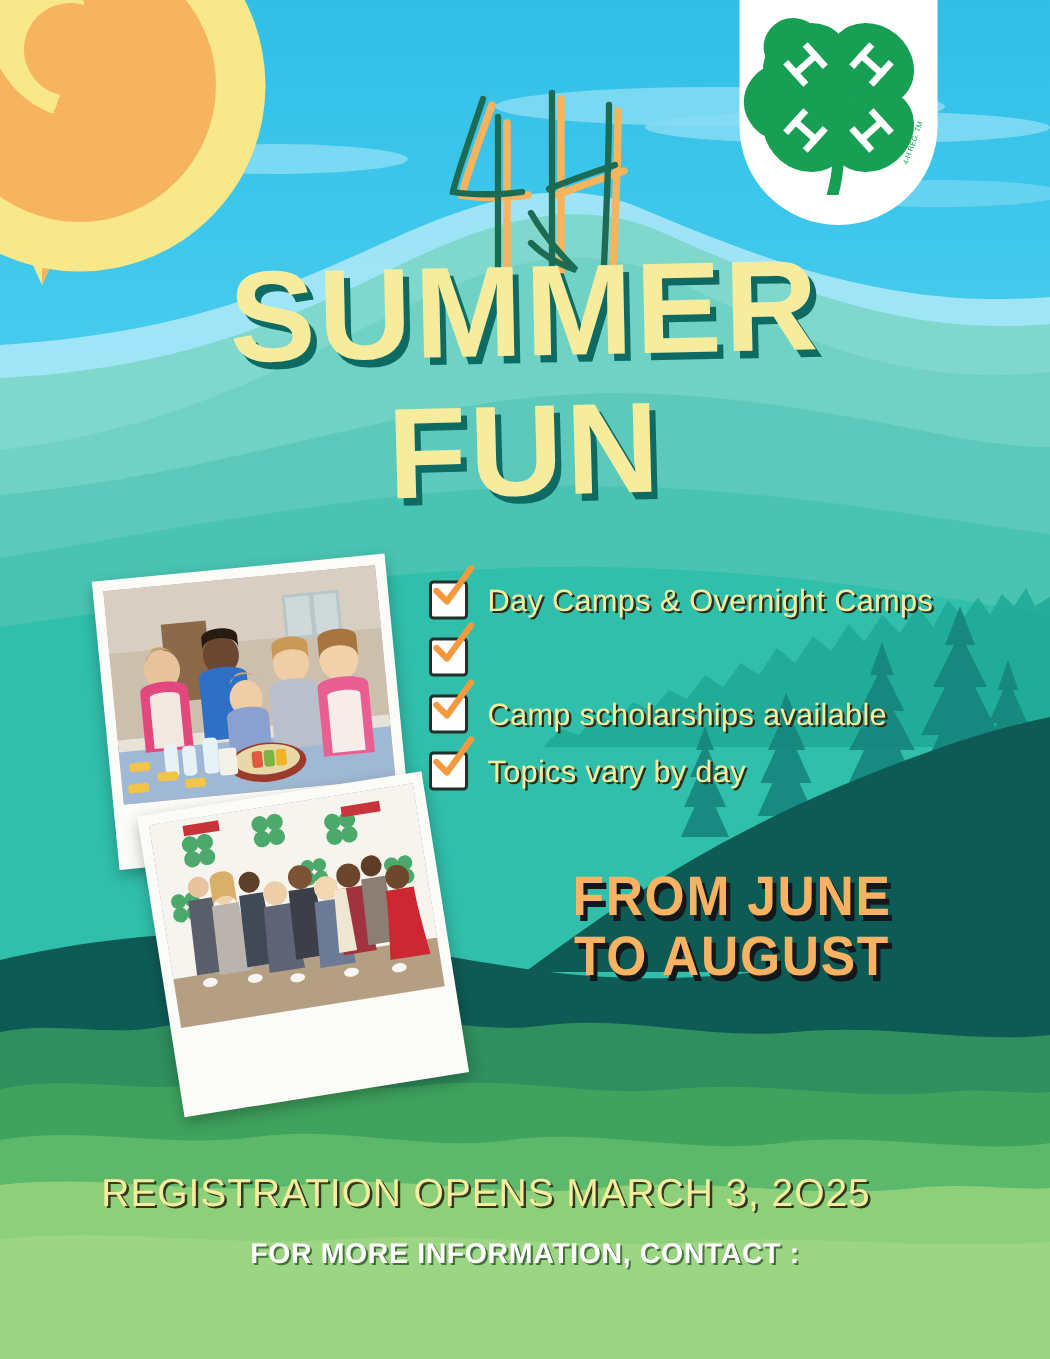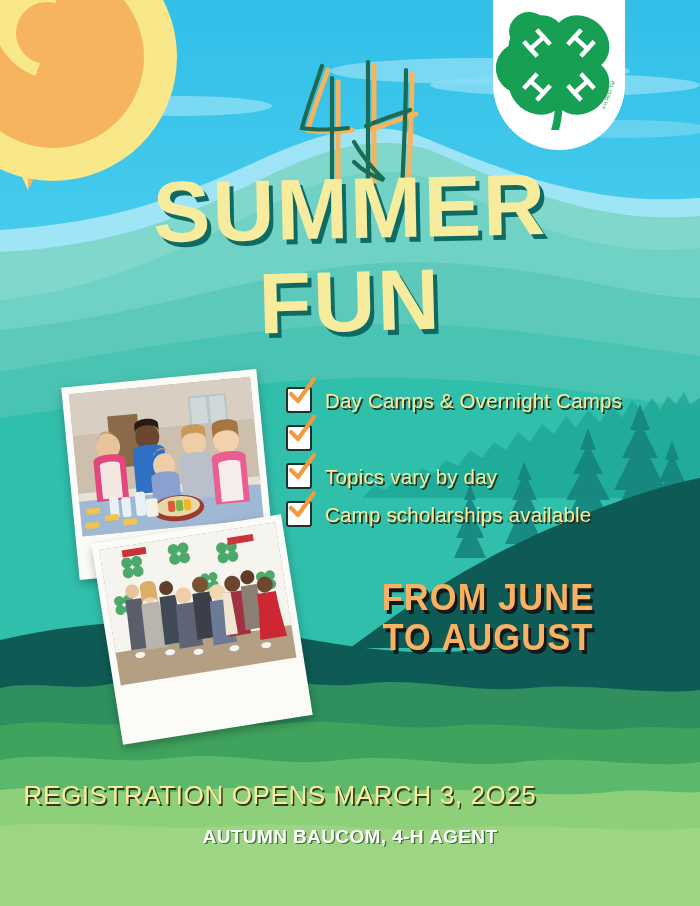--- a/index.html
+++ b/index.html
@@ -60,21 +60,21 @@
 
   
   #fromjune{position:absolute;left:318px;top:578px;width:340px;text-align:center;
             color:#f9b162;font-weight:bold;font-size:37px;line-height:1.08;
             letter-spacing:1.2px;text-shadow:3px 4px 0 #15181a;
             transform:scaleX(.93);}
 
   
   #reg{position:absolute;left:0;top:780px;width:560px;text-align:center;
        color:#f7ec9e;font-size:26px;font-weight:500;letter-spacing:.6px;
-       text-shadow:1.6px 1.6px 0 #2f3a20;}
+       text-shadow:1.6px 1.6px 0 #2f3a20;padding-left:44px;}
   #contact{position:absolute;left:0;top:824px;width:700px;text-align:center;
        color:#ffffff;font-size:19px;font-weight:bold;line-height:1.42;letter-spacing:.4px;
        text-shadow:1.4px 1.4px 0 #46733b;}
 
   
   .polaroid{position:absolute;background:#fbfbf8;box-shadow:0 4px 10px rgba(0,0,0,.28);}
   .pimg{position:absolute;overflow:hidden;background:#caa;}
 </style>
 </head>
 <body>
@@ -382,36 +382,36 @@
           <path d="M4,18 L11,25 L27,3" fill="none" stroke="#f5993f" stroke-width="4.2" stroke-linecap="round" stroke-linejoin="round"></path>
         </svg>
       </div>
     </div>
     <div class="chk-row">
       <div class="chk-box">
         <svg class="chk-mark" viewBox="0 0 30 30">
           <path d="M4,18 L11,25 L27,3" fill="none" stroke="#f5993f" stroke-width="4.2" stroke-linecap="round" stroke-linejoin="round"></path>
         </svg>
       </div>
-      <span class="chk-label">Topics vary by day</span>
+      <span class="chk-label">Camp scholarships available</span>
     </div>
     <div class="chk-row">
       <div class="chk-box">
         <svg class="chk-mark" viewBox="0 0 30 30">
           <path d="M4,18 L11,25 L27,3" fill="none" stroke="#f5993f" stroke-width="4.2" stroke-linecap="round" stroke-linejoin="round"></path>
         </svg>
       </div>
-      <span class="chk-label">Camp scholarships available</span>
+      <span class="chk-label">Topics vary by day</span>
     </div>
   </div>
 
   <div id="fromjune">
     <div>FROM JUNE</div>
     <div>TO AUGUST</div>
   </div>
 
   <div id="reg">REGISTRATION OPENS MARCH 3, 2O25</div>
 
   <div id="contact">
-    <div>AUTUMN BAUCOM, 4-H AGENT</div>
+    <div>FOR MORE INFORMATION, CONTACT :</div>
   </div>
 
 </div>
 
 </body></html>

